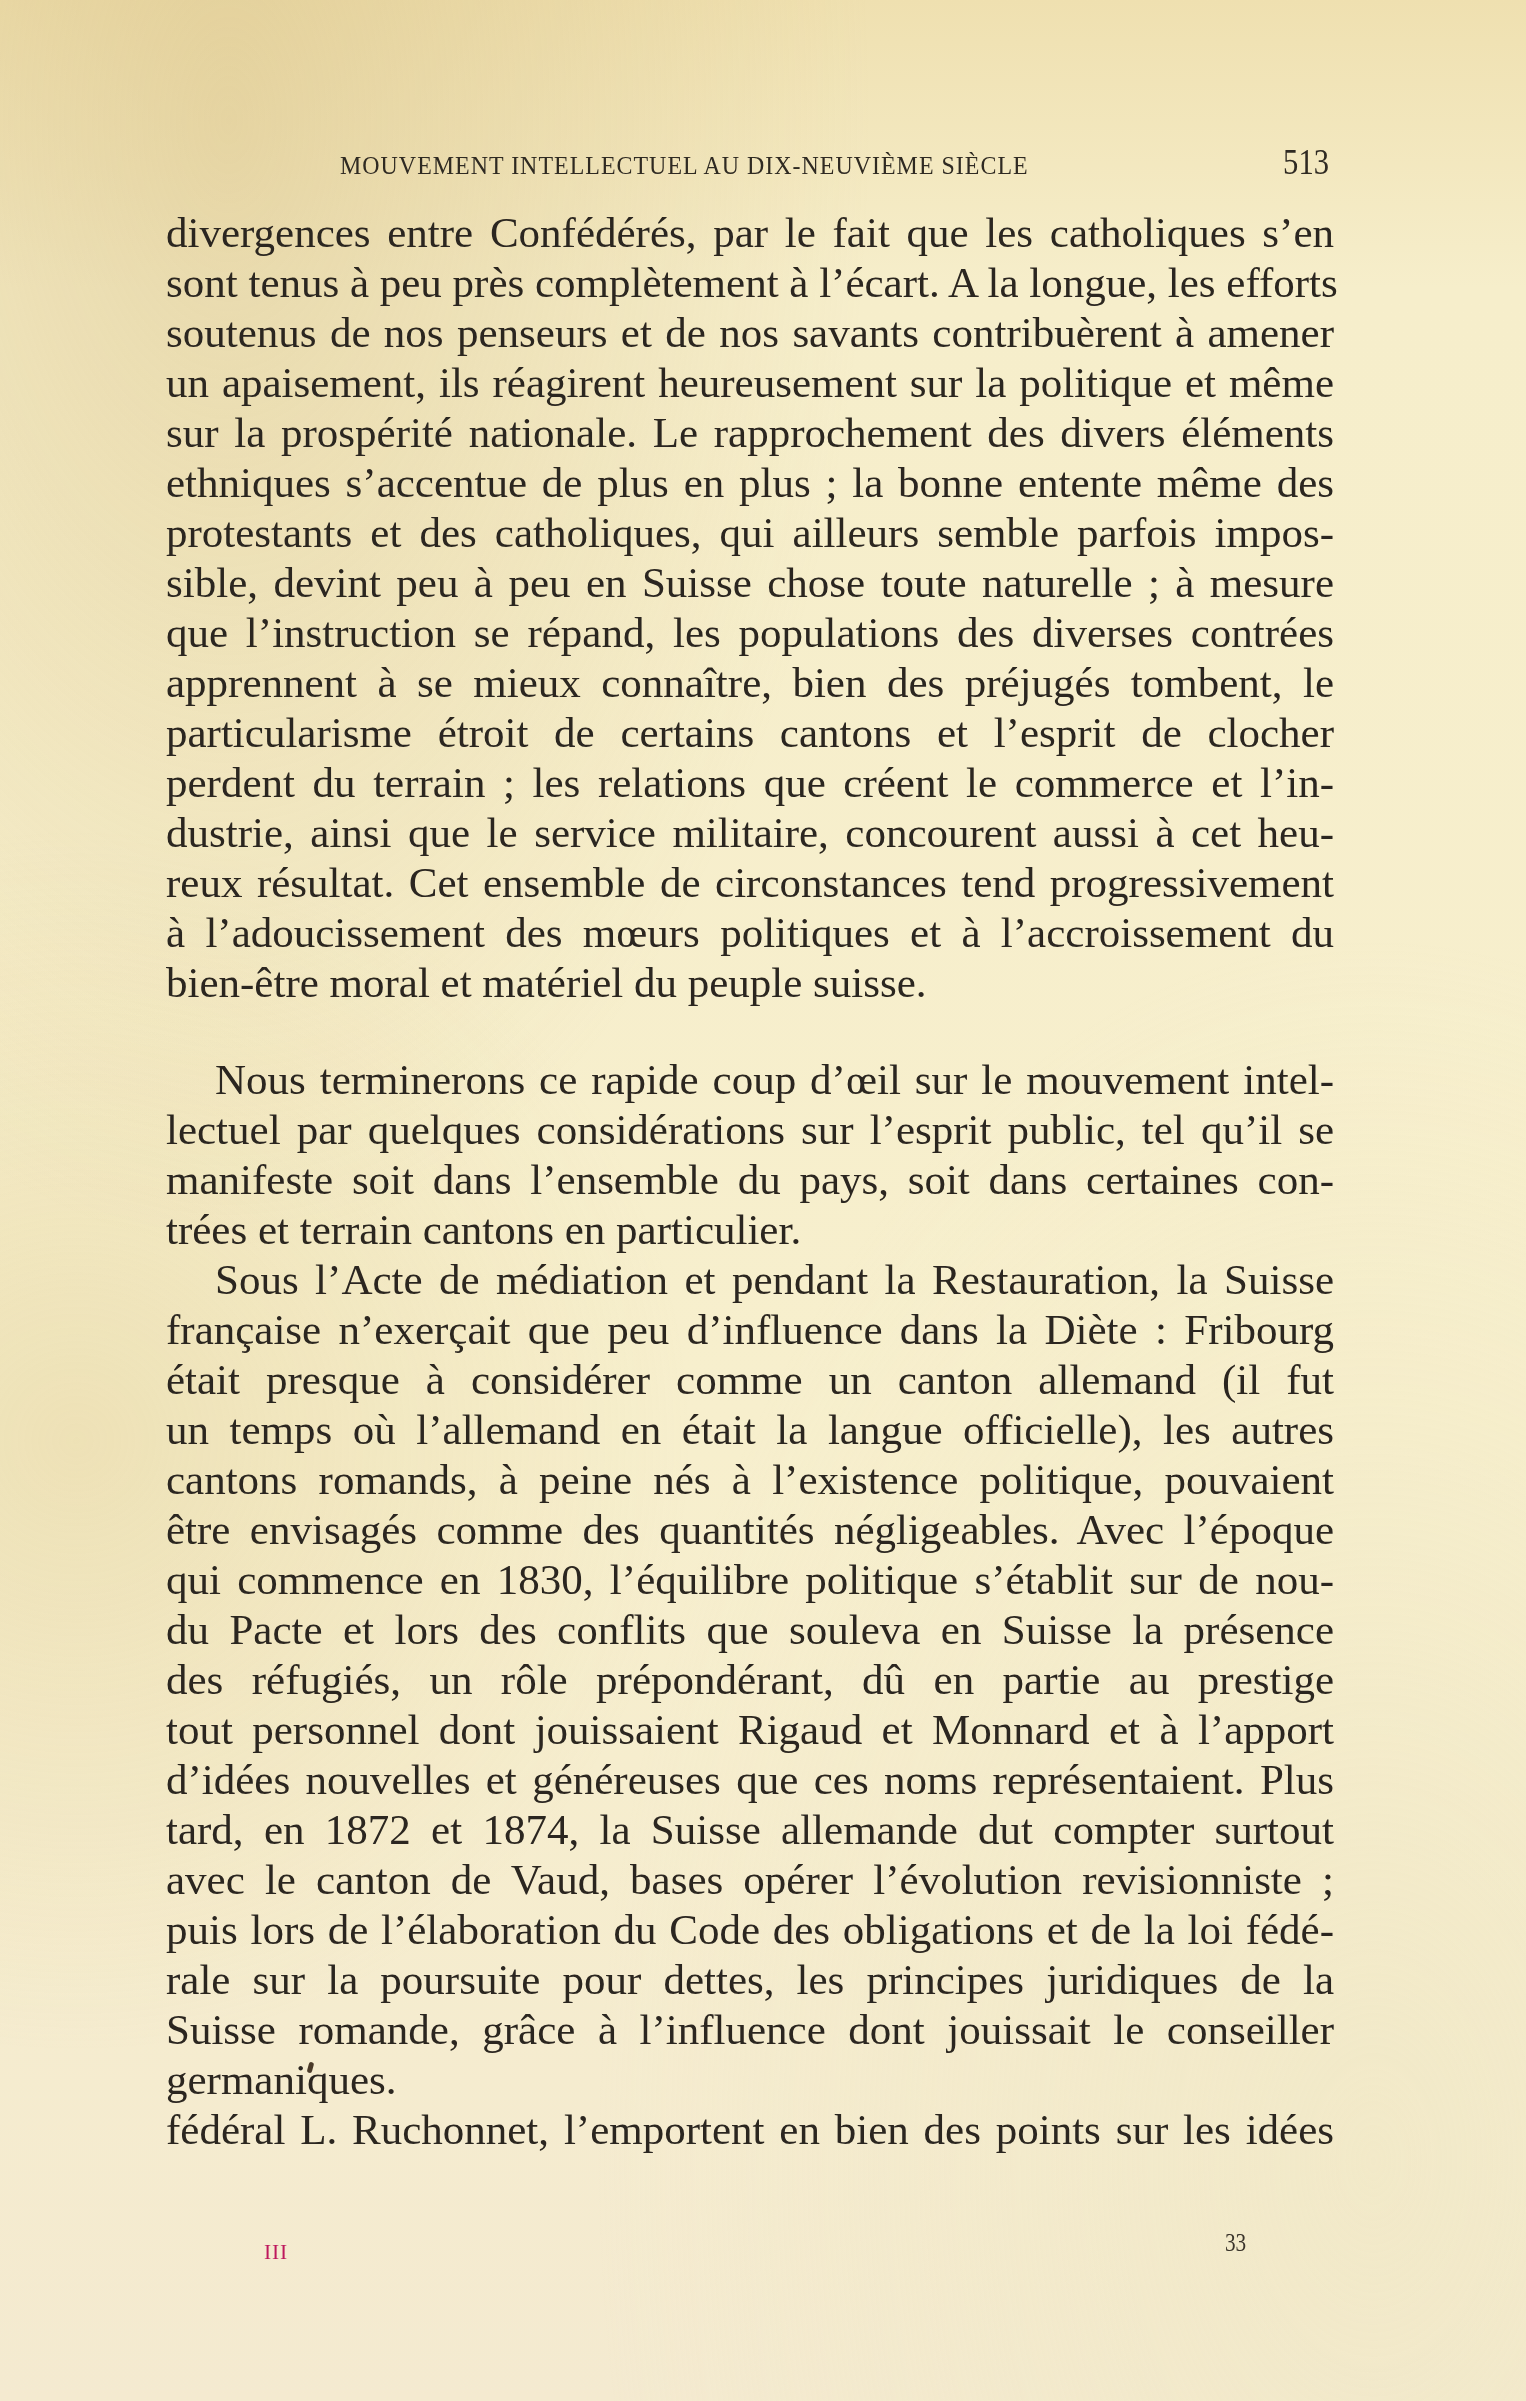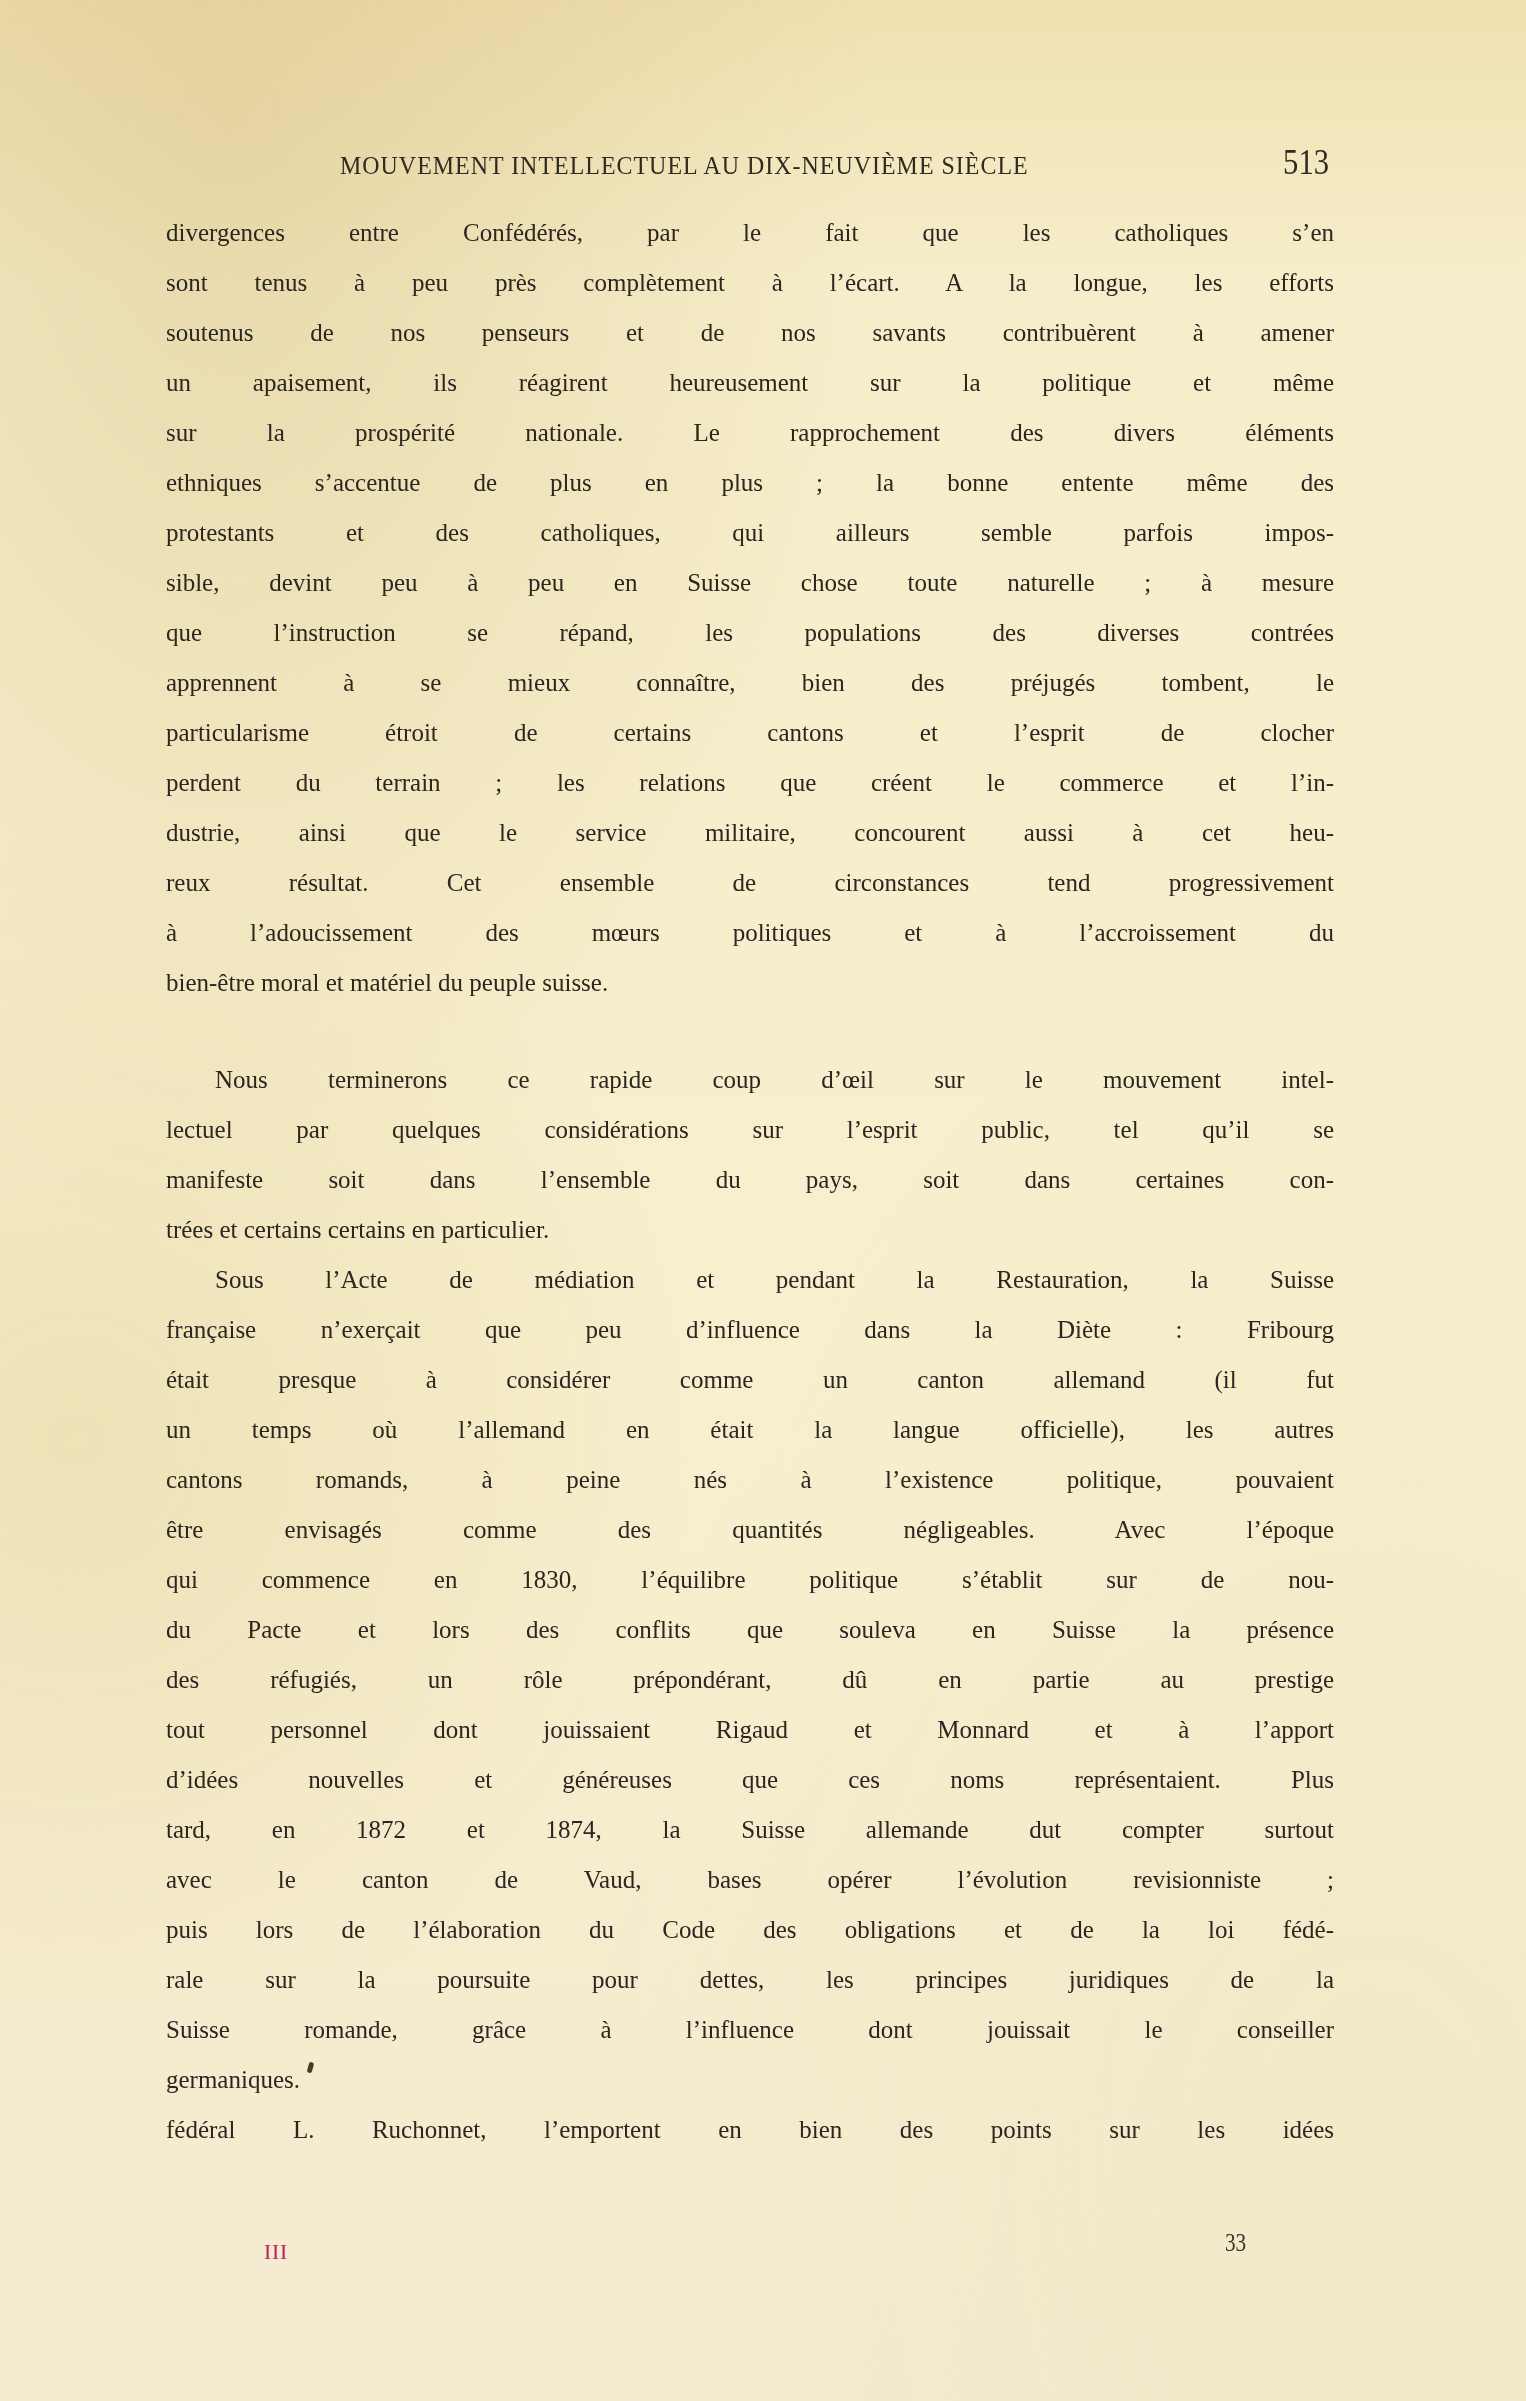--- a/index.html
+++ b/index.html
@@ -54,21 +54,21 @@
     .body-text {
       position: absolute;
       left: 166px;
       top: 208px;
       width: 1168px;
     }
     .line {
       display: block;
       height: 50px;
       line-height: 50px;
-      font-size: 25px;
+      font-size: 43px;
       text-align: justify;
       text-align-last: justify;
       white-space: nowrap;
       overflow: visible;
       color: #2b2620;
     }
     .line.last {
       text-align-last: left;
     }
     .line.indent {
@@ -134,21 +134,21 @@
       <span class="line">à l’adoucissement des mœurs politiques et à l’accroissement du</span>
       <span class="line last">bien-être moral et matériel du peuple suisse.</span>
     </div>
 
     <div class="para-gap"></div>
 
     <div>
       <span class="line indent">Nous terminerons ce rapide coup d’œil sur le mouvement intel-</span>
       <span class="line">lectuel par quelques considérations sur l’esprit public, tel qu’il se</span>
       <span class="line">manifeste soit dans l’ensemble du pays, soit dans certaines con-</span>
-      <span class="line last">trées et certains certains en particulier.</span>
+      <span class="line last">trées et terrain cantons en particulier.</span>
     </div>
 
     <div>
       <span class="line indent">Sous l’Acte de médiation et pendant la Restauration, la Suisse</span>
       <span class="line">française n’exerçait que peu d’influence dans la Diète : Fribourg</span>
       <span class="line">était presque à considérer comme un canton allemand (il fut</span>
       <span class="line">un temps où l’allemand en était la langue officielle), les autres</span>
       <span class="line">cantons romands, à peine nés à l’existence politique, pouvaient</span>
       <span class="line">être envisagés comme des quantités négligeables. Avec l’époque</span>
       <span class="line">qui commence en 1830, l’équilibre politique s’établit sur de nou-</span>

